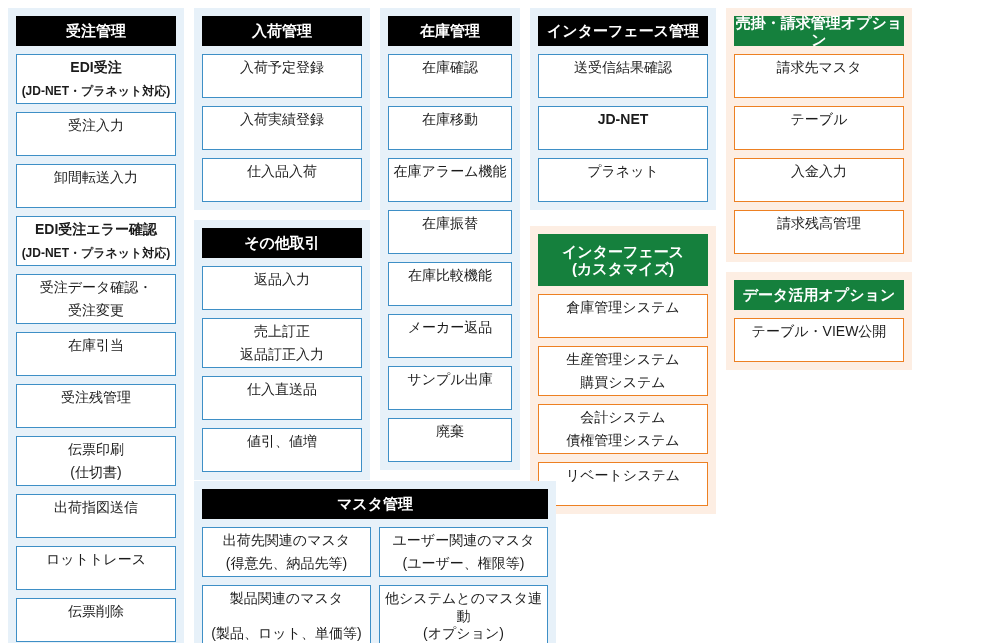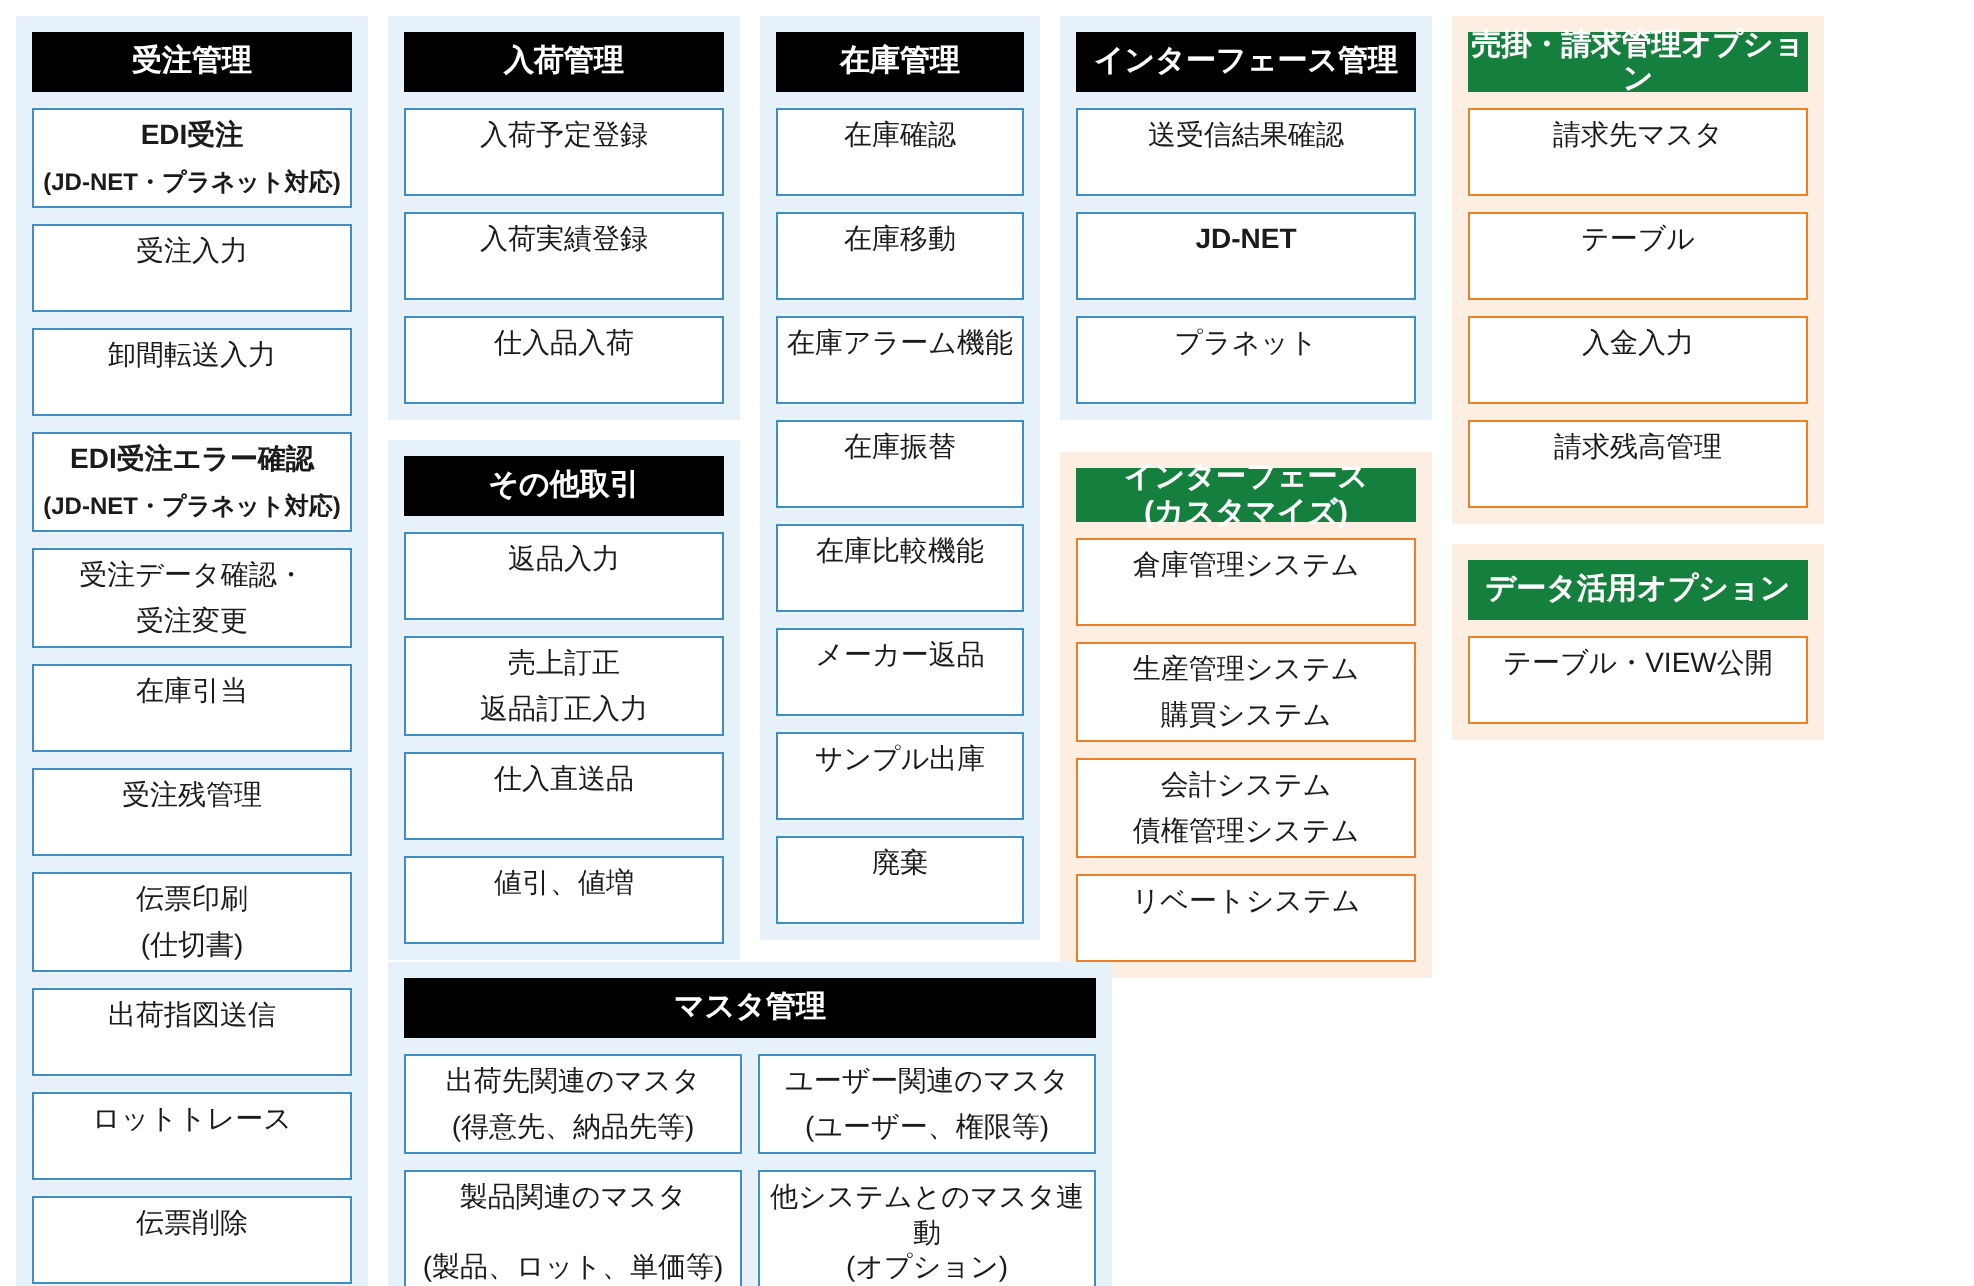--- a/index.html
+++ b/index.html
@@ -47,21 +47,21 @@
     justify-content: center;
     text-align: center;
     color: #ffffff;
     font-weight: bold;
     font-size: 15px;
     line-height: 1.15;
   }
   .hdr.blue { background: #000000; }
   .hdr.orange { background: #15803d; }
   .hdr.tall {
-    height: 27px;
+    height: 52px;
     flex-direction: column;
     justify-content: center;
   }
 
   .cell {
     box-sizing: border-box;
     background: #ffffff;
     border: 1px solid #3e8fc6;
     min-height: 44px;
     display: flex;

